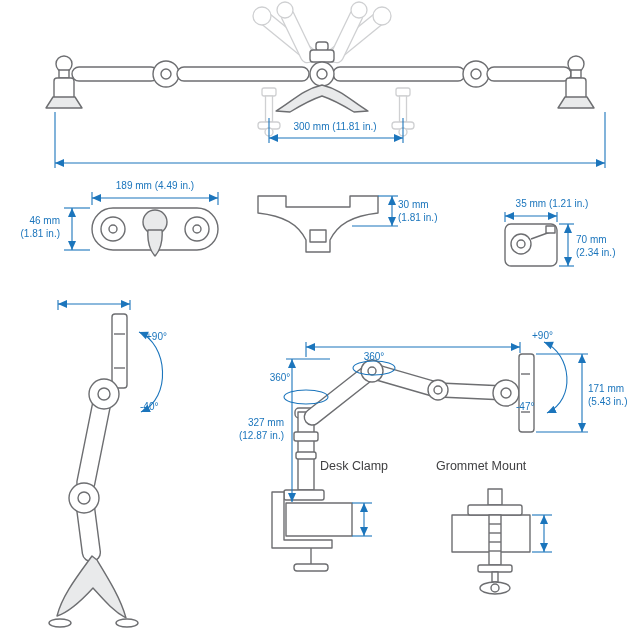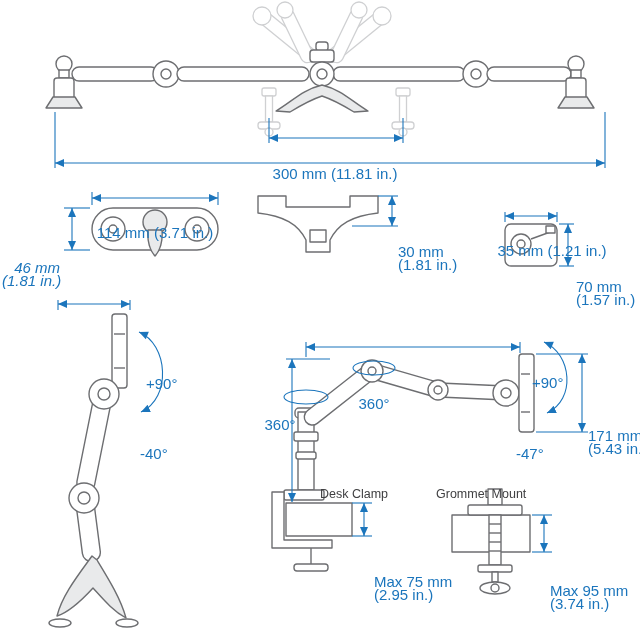--- a/index.html
+++ b/index.html
@@ -3,24 +3,24 @@
 <meta charset="utf-8">
 <style>
   html,body{margin:0;padding:0;background:#fff;}
   .canvas{position:relative;width:640px;height:640px;background:#ffffff;
           font-family:"Liberation Sans",sans-serif;overflow:hidden;}
   .canvas svg{position:absolute;left:0;top:0;}
   .g{fill:#ffffff;stroke:#6d6e71;stroke-width:1.4;stroke-linejoin:round;}
   .gf{fill:#e9eaeb;stroke:#6d6e71;stroke-width:1.4;stroke-linejoin:round;}
   .gh{fill:#ffffff;stroke:#cfd0d2;stroke-width:1.3;}
   .b{fill:none;stroke:#1b75bc;stroke-width:1.1;}
-  .dim{position:absolute;color:#1b75bc;font-size:15px;line-height:13px;white-space:nowrap;margin-top:47px;}
+  .dim{position:absolute;color:#1b75bc;font-size:10px;line-height:13px;white-space:nowrap;}
   .c{text-align:center;}
-  .r{text-align:right;font-style:italic;}
-  .plain{position:absolute;color:#404042;font-size:12.5px;line-height:14px;white-space:nowrap;margin-top:28px;}
+  .r{text-align:right;}
+  .plain{position:absolute;color:#404042;font-size:12.5px;line-height:14px;white-space:nowrap;}
 </style>
 </head>
 <body>
 
 <div class="canvas">
 
   <svg width="640" height="640" viewBox="0 0 640 640">
     <defs>
       <marker id="aE" markerUnits="userSpaceOnUse" markerWidth="10" markerHeight="10" refX="9" refY="5" orient="auto">
         <path d="M0,1 L9,5 L0,9 Z" fill="#1b75bc"></path>
@@ -232,55 +232,51 @@
       <line x1="364" y1="503" x2="364" y2="536" marker-start="url(#aS)" marker-end="url(#aE)"></line>
 
       <line x1="532" y1="515" x2="552" y2="515"></line>
         <line x1="532" y1="552" x2="552" y2="552"></line>
       <line x1="544" y1="515" x2="544" y2="552" marker-start="url(#aS)" marker-end="url(#aE)"></line>
     </g>
   </svg>
 
   <div class="dim c" style="left:262px;top:120px;width:146px">300 mm (11.81 in.)</div>
 
-  <div class="dim c" style="left:85px;top:179px;width:140px">114 mm (3.71 in.)</div>
+  <div class="dim c" style="left:85px;top:179px;width:140px">189 mm (4.49 in.)</div>
   <div class="dim r" style="left:2px;top:214px;width:58px">
     <div>46 mm</div>
     <div>(1.81 in.)</div>
   </div>
 
   <div class="dim" style="left:398px;top:198px;width:70px">
     <div>30 mm</div>
     <div>(1.81 in.)</div>
   </div>
 
   <div class="dim c" style="left:490px;top:197px;width:124px">35 mm (1.21 in.)</div>
   <div class="dim" style="left:576px;top:233px;width:62px">
     <div>70 mm</div>
-    <div>(1.57 in.)</div>
+    <div>(2.34 in.)</div>
   </div>
 
   <div class="dim" style="left:146px;top:330px">+90°</div>
   <div class="dim" style="left:140px;top:400px">-40°</div>
 
   <div class="dim c" style="left:352px;top:350px;width:44px">360°</div>
   <div class="dim c" style="left:258px;top:371px;width:44px">360°</div>
   <div class="dim" style="left:532px;top:329px">+90°</div>
   <div class="dim" style="left:516px;top:400px">-47°</div>
 
   <div class="dim" style="left:588px;top:382px;width:50px">
     <div>171 mm</div>
     <div>(5.43 in.)</div>
   </div>
+  <div class="dim r" style="left:218px;top:416px;width:66px">
+    <div>327 mm</div>
+    <div>(12.87 in.)</div>
+  </div>
 
   <div class="plain" style="left:320px;top:459px">Desk Clamp</div>
   <div class="plain" style="left:436px;top:459px">Grommet Mount</div>
 
-  <div class="dim" style="left:374px;top:528px;width:80px">
-    <div>Max 75 mm</div>
-    <div>(2.95 in.)</div>
-  </div>
-  <div class="dim" style="left:550px;top:537px;width:80px">
-    <div>Max 95 mm</div>
-    <div>(3.74 in.)</div>
-  </div>
 
 </div>
 
 </body></html>

